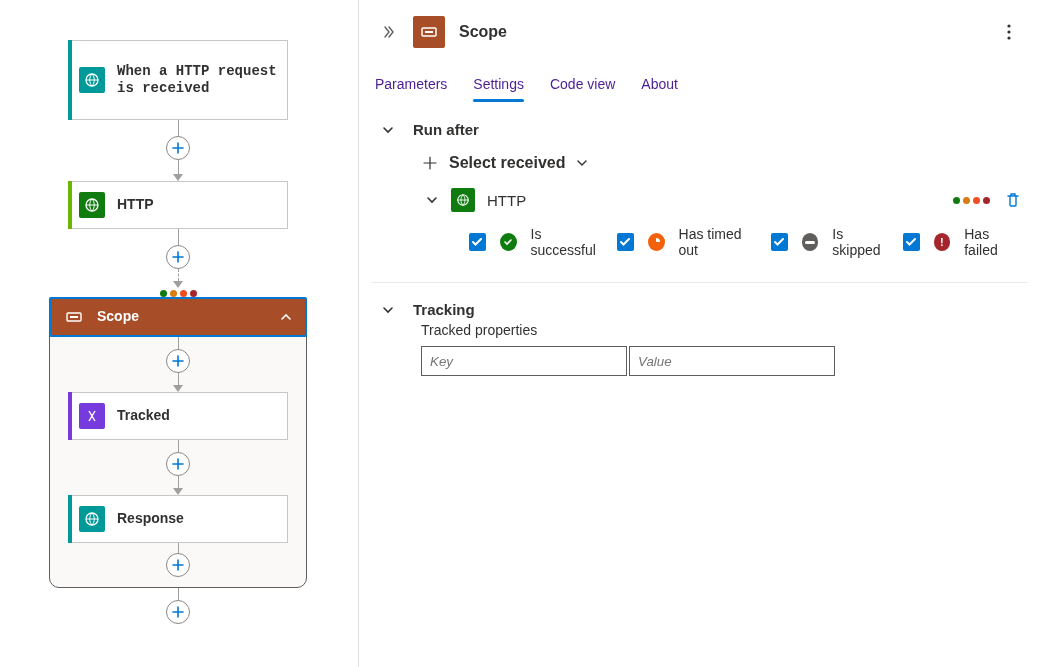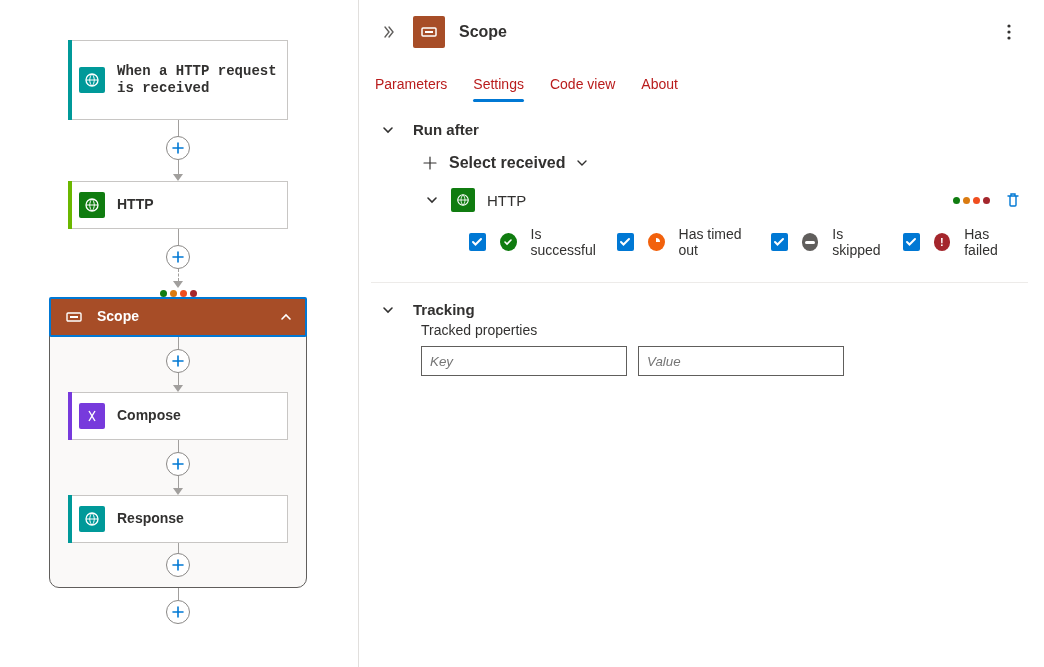--- a/index.html
+++ b/index.html
@@ -38,21 +38,21 @@
   .scope-inner-node { width: 220px; margin-left: 18px; }
 
   
   .panel-header { display: flex; align-items: center; gap: 14px; padding: 6px 4px 14px 4px; }
   .collapse-btn { width: 24px; height: 24px; display: flex; align-items: center; justify-content: center; cursor: pointer; color: #605e5c;}
   .scope-tile { width: 32px; height: 32px; background: #a74d27; border-radius: 2px; display:flex; align-items:center; justify-content:center; color:#fff;}
   .panel-title { font-weight: 600; font-size: 16px; }
   .more-btn { margin-left: auto; width: 30px; height: 30px; display:flex; align-items:center; justify-content:center; cursor:pointer; color:#323130;}
 
   .tabs { display: flex; gap: 26px; padding: 8px 4px 0 4px; border-bottom: 1px solid transparent; }
-  .tab { padding: 6px 0 10px 0; color: #b91c1c; cursor: pointer; position: relative; }
+  .tab { padding: 6px 0 10px 0; color: #4c1d95; cursor: pointer; position: relative; }
   .tab.active::after { content:""; position:absolute; left:0; right:0; bottom:0; height:3px; background:#0078d4; border-radius:2px;}
 
   .section { border-bottom: 1px solid #edebe9; padding: 18px 6px 24px 6px; }
   .section-last { border-bottom: none; }
   .sec-header { display: flex; align-items: center; gap: 10px; cursor: pointer; font-weight: 600; font-size: 15px; padding-left: 36px;}
   .sec-header .car { position:absolute; margin-left:-32px;}
   .sec-body { padding-left: 44px; padding-top: 16px; }
 
   .select-actions { display:flex; align-items:center; gap:10px; color:#323130; font-size:16px; font-weight:600; margin-bottom:16px; cursor:pointer; }
   .thin-plus { width:18px; height:18px; display:flex; align-items:center; justify-content:center; color:#323130;}
@@ -65,21 +65,21 @@
   .rai-conditions { padding: 14px 0 0 44px; display:flex; flex-direction:row; gap:12px;}
   .cond-row { display:flex; align-items:center; gap:14px;}
   .cbox { width:18px; height:18px; background:#0078d4; border-radius:2px; display:flex; align-items:center; justify-content:center; color:#fff; cursor:pointer;}
   .status-ic { width:18px; height:18px; border-radius:50%; display:flex; align-items:center; justify-content:center; color:#fff; font-size:11px; font-weight:bold;}
   .s-succ { background:#107c10;}
   .s-time { background:#f2610c;}
   .s-skip { background:#605e5c;}
   .s-fail { background:#a4262c;}
 
   .tracked-label { font-size:14px; color:#323130; padding-left: 44px; margin-top:4px; margin-bottom:8px;}
-  .tp-inputs { display:flex; gap:11px; padding-left:44px;}
+  .tp-inputs { display:flex; gap:2px; padding-left:44px;}
   .tp-inputs input { width:206px; height:30px; border:1px solid #605e5c; padding:0 8px; font-style:italic; color:#605e5c; font-family:inherit;}
 
   svg { display:block; }
 </style>
 </head>
 <body>
 
 <div class="app">
 
   <div class="canvas">
@@ -161,21 +161,21 @@
         <div class="arrow"></div>
       </div>
 
       <div class="node scope-inner-node">
         <span class="accent" style="background:#773adc"></span>
         <span class="icon-tile purple">
           <svg width="16" height="16" viewBox="0 0 16 16">
               <path d="M5 3 L8 8 L5 13 M11 3 L8 8 L11 13" stroke="#fff" stroke-width="1.4" fill="none"></path>
             </svg>
         </span>
-        <span class="node-label">Compose</span>
+        <span class="node-label">Tracked</span>
       </div>
 
       <div style="display:flex;flex-direction:column;align-items:center">
         <div class="line" style="height:12px"></div>
         <div class="plus-btn">
           <svg viewBox="0 0 12 12">
               <path d="M6 1v10M1 6h10" stroke="#0078d4" stroke-width="1.6" stroke-linecap="round"></path>
             </svg>
         </div>
         <div class="line" style="height:12px"></div>

